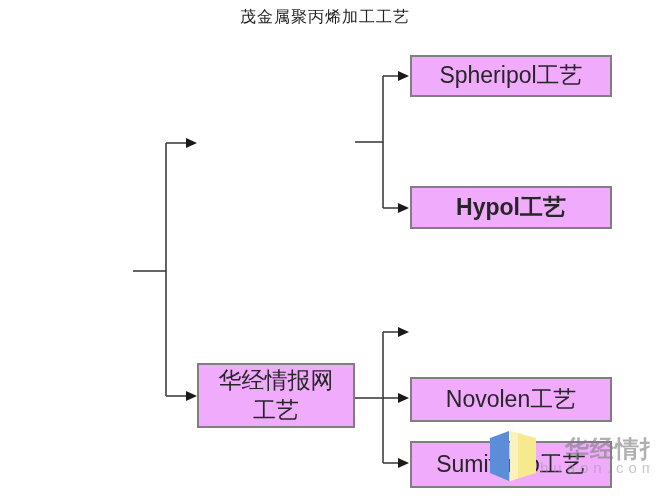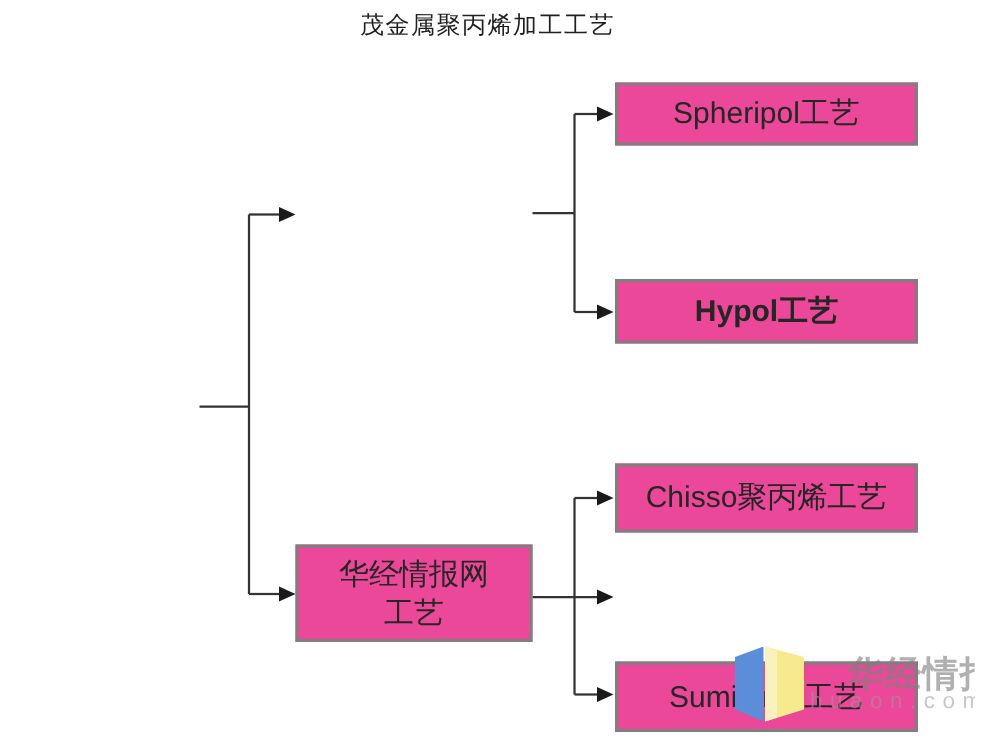--- a/index.html
+++ b/index.html
@@ -21,27 +21,27 @@
     letter-spacing: 1px;
   }
   .connectors {
     position: absolute;
     left: 0; top: 0;
     width: 671px; height: 496px;
   }
   .node {
     position: absolute;
     box-sizing: border-box;
-    background: #ec4899;
+    background: #f0abfc;
     border: 2px solid #7f7f7f;
     display: flex;
     align-items: center;
     justify-content: center;
     text-align: center;
-    font-size: 20px;
+    font-size: 23px;
     line-height: 1.3;
     color: #262626;
     white-space: pre-line;
   }
   .n-root      { left: 19px;  top: 242px; width: 114px; height: 58px; }
   .n-branch1   { left: 197px; top: 113px; width: 158px; height: 58px; }
   .n-branch2   { left: 197px; top: 363px; width: 158px; height: 65px; }
   .n-spheripol { left: 410px; top: 55px;  width: 202px; height: 42px; }
   .n-hypol     { left: 410px; top: 186px; width: 202px; height: 43px; font-weight: bold; }
   .n-chisso    { left: 410px; top: 309px; width: 202px; height: 46px; }
@@ -93,21 +93,21 @@
     <polygon fill="#1a1a1a" stroke="none" points="409,463 398,458 398,468"></polygon>
   </svg>
 
 
   <div class="node n-branch2">华经情报网
 工艺</div>
 
   <div class="node n-spheripol">Spheripol工艺</div>
   <div class="node n-hypol">Hypol工艺</div>
 
-  <div class="node n-chisso">Chisso聚丙烯工艺</div>
+  <div class="node n-novolen">Novolen工艺</div>
   <div class="node n-sumitomo">Sumitomo工艺</div>
 
   <div class="watermark">
     <svg class="wm-logo" width="48" height="50" viewBox="0 0 48 50">
       <polygon points="1,7 20,0 20,50 1,42" fill="#5B8DD9"></polygon>
       <polygon points="21,0 47,7 47,42 21,50" fill="#F6E98E"></polygon>
       <polygon points="21,0 29,2.5 29,47.5 21,50" fill="#FAF2BE"></polygon>
     </svg>
     <div class="wm-brand">华经情报网</div>
     <div class="wm-domain">huaon.com</div>

